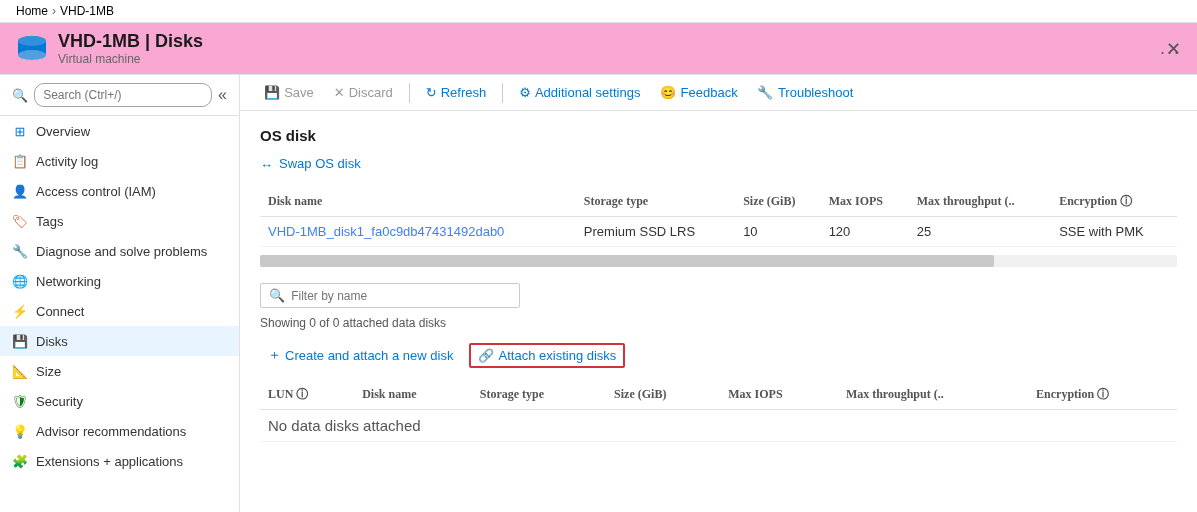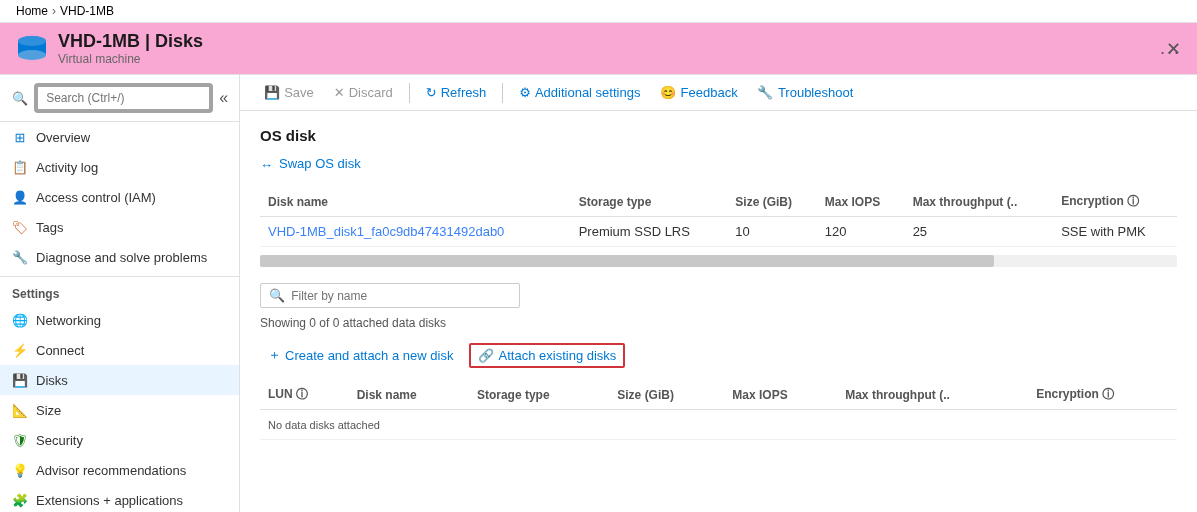--- a/index.html
+++ b/index.html
@@ -20,21 +20,21 @@
     .breadcrumb { padding: 4px 16px; font-size: 12px; color: #0078d4; display: flex; align-items: center; gap: 4px; border-bottom: 1px solid #e0e0e0; }
     .breadcrumb a { color: #000000; text-decoration: none; }
     .breadcrumb span { color: #666; }
     
     
     .body { display: flex; flex: 1; overflow: hidden; }
     
     
     .sidebar { width: 240px; border-right: 1px solid #e0e0e0; display: flex; flex-direction: column; overflow-y: auto; background: #fff; }
     .sidebar-search { padding: 8px 12px; border-bottom: 1px solid #e0e0e0; display: flex; align-items: center; gap: 6px; }
-    .sidebar-search input { border: 4px solid #a3a3a3; padding: 4px 8px; font-size: 12px; width: 188px; border-radius: 4px; }
+    .sidebar-search input { border: 1px solid #a3a3a3; padding: 4px 8px; font-size: 12px; width: 188px; border-radius: 10px; }
     .collapse-btn { margin-left: auto; color: #555; cursor: pointer; font-size: 16px; }
     
     .sidebar-scroll { overflow-y: auto; flex: 1; }
     .sidebar-item { display: flex; align-items: center; padding: 7px 12px; cursor: pointer; color: #333; font-size: 13px; gap: 8px; }
     .sidebar-item.active { background: #e8f4ff; }
     .sidebar-item .item-icon { width: 16px; height: 16px; display: flex; align-items: center; justify-content: center; flex-shrink: 0; }
     .sidebar-section { padding: 10px 12px 4px; font-size: 12px; font-weight: 600; color: #555; border-top: 1px solid #e0e0e0; margin-top: 4px; }
     
     
     .main { flex: 1; display: flex; flex-direction: column; overflow: hidden; }
@@ -47,38 +47,38 @@
     
     
     .content { flex: 1; overflow-y: auto; padding: 16px 20px; }
     
     .section-title { font-size: 15px; font-weight: 600; margin-bottom: 12px; color: #1a1a1a; }
     
     .swap-link { display: flex; align-items: center; gap: 6px; color: #0078d4; cursor: pointer; font-size: 13px; margin-bottom: 16px; }
     
     
     .disk-table { width: 100%; border-collapse: collapse; margin-bottom: 8px; }
-    .disk-table th { text-align: left; font-size: 12px; font-weight: 600; color: #555; padding: 6px 8px; border-bottom: 1px solid #e0e0e0; }
+    .disk-table th { text-align: left; font-size: 12px; font-weight: 600; color: #555; padding: 6px 8px; border-bottom: 1px solid #e0e0e0; font-family: Liberation Serif, serif; }
     .disk-table td { padding: 7px 8px; font-size: 13px; border-bottom: 1px solid #f0f0f0; }
     .disk-table td a { color: #3b82f6; text-decoration: none; }
     
     .scrollbar-row { height: 12px; background: #f0f0f0; margin-bottom: 16px; border-radius: 2px; position: relative; }
     .scrollbar-thumb { height: 12px; width: 80%; background: #c8c8c8; border-radius: 2px; }
     
     .data-disks-section { margin-top: 8px; }
     .filter-box { display: flex; align-items: center; border: 1px solid #ccc; padding: 4px 8px; width: 260px; margin-bottom: 8px; border-radius: 2px; gap: 6px; }
     .filter-box input { border: none; outline: none; font-size: 12px; color: #555; width: 100%; }
     
     .showing-text { font-size: 12px; color: #555; margin-bottom: 12px; }
     
     .action-bar { display: flex; align-items: center; gap: 8px; margin-bottom: 12px; }
     .action-btn { display: flex; align-items: center; gap: 4px; color: #0078d4; background: none; border: none; cursor: pointer; font-size: 13px; padding: 4px 8px; border-radius: 2px; }
     .action-btn.highlighted { border: 2px solid #d13438; padding: 3px 7px; }
     
-    .no-data-text { font-size: 11px; color: #555; padding: 0 0; }
+    .no-data-text { font-size: 15px; color: #555; padding: 0 0; }
   </style>
 </head>
 <body>
 
 <div class="app-container">
 
   <div class="breadcrumb">
     <a href="#">Home</a>
     <span>›</span>
     <a href="#">VHD-1MB</a>
@@ -126,21 +126,20 @@
         </div>
         <div class="sidebar-item">
           <span class="item-icon" style="color:#ca5010;">🏷</span>
           <span>Tags</span>
         </div>
         <div class="sidebar-item">
           <span class="item-icon" style="color:#ca5010;">🔧</span>
           <span>Diagnose and solve problems</span>
         </div>
 
-        <div class="sidebar-section">Settings</div>
 
         <div class="sidebar-item">
           <span class="item-icon" style="color:#0078d4;">🌐</span>
           <span>Networking</span>
         </div>
         <div class="sidebar-item">
           <span class="item-icon" style="color:#ca5010;">⚡</span>
           <span>Connect</span>
         </div>
         <div class="sidebar-item active">

